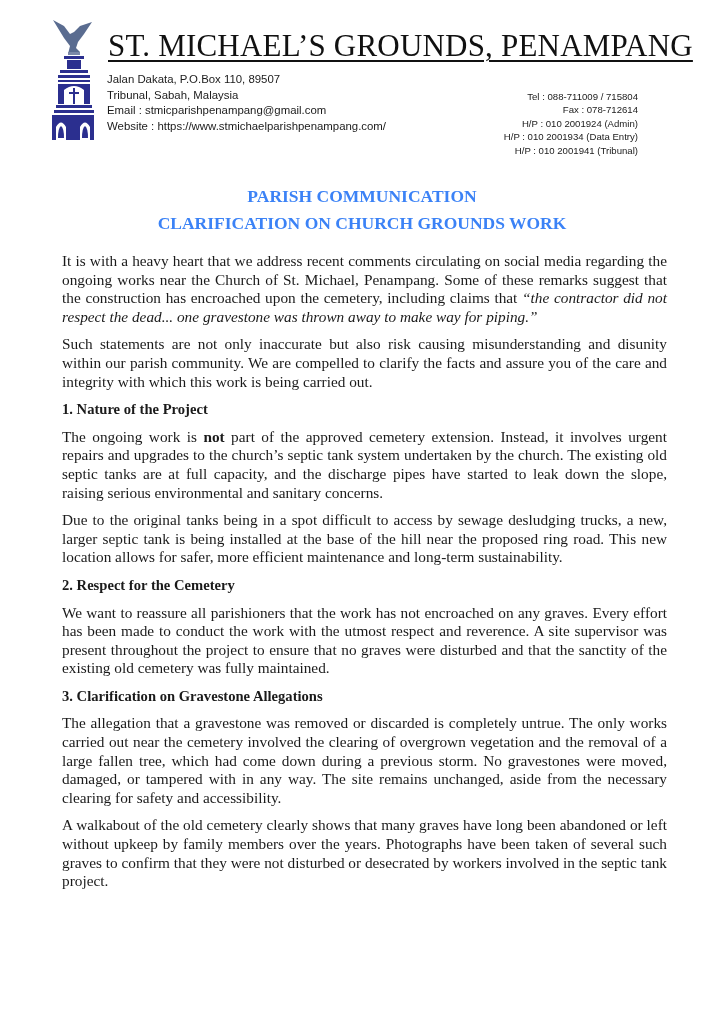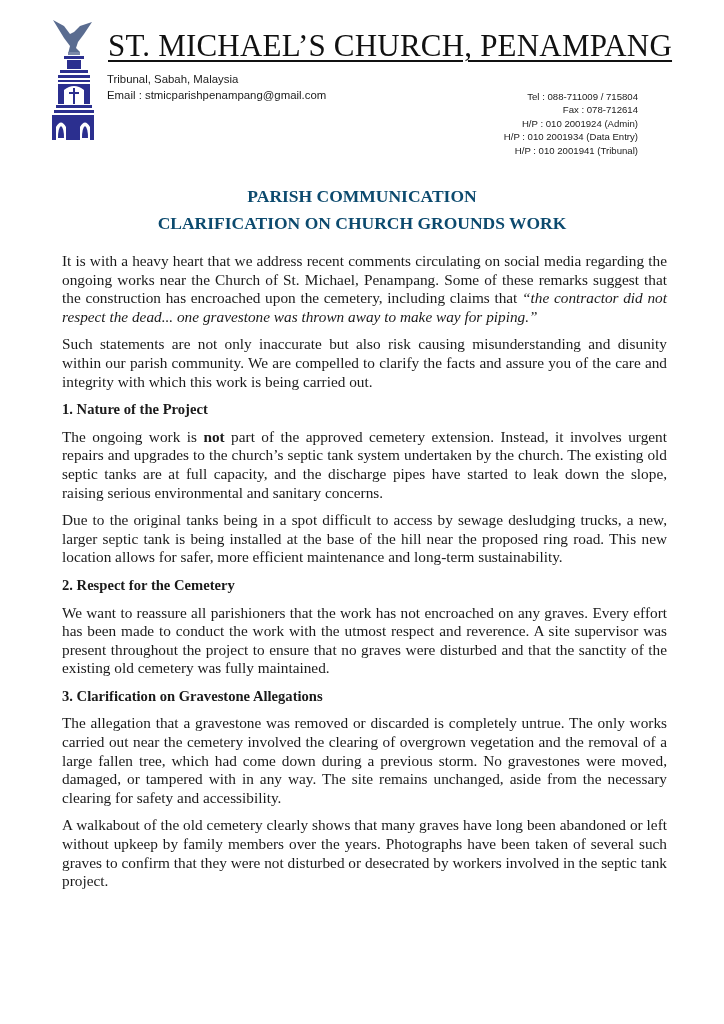--- a/index.html
+++ b/index.html
@@ -8,21 +8,21 @@
   .logo { position: absolute; left: 50px; top: 12px; width: 46px; height: 128px; }
 
   .title { position: absolute; left: 108px; top: 28px; font-family: "Liberation Serif", serif; font-size: 31px; letter-spacing: 0.2px; color: #111; text-decoration: underline; text-decoration-thickness: 2px; text-underline-offset: 4px; white-space: nowrap; }
 
   .addr { position: absolute; left: 107px; top: 72px; font-family: "Liberation Sans", sans-serif; font-size: 11.4px; line-height: 15.5px; color: #1a1a1a; }
   .addr div { white-space: nowrap; }
 
   .contact { position: absolute; right: 86px; top: 74px; font-family: "Liberation Sans", sans-serif; font-size: 9.6px; line-height: 13.4px; color: #1a1a1a; text-align: right; margin-top: 16px; }
   .contact div { white-space: nowrap; }
 
-  .heading { position: absolute; left: 0; width: 724px; text-align: center; font-family: "Liberation Serif", serif; font-weight: bold; font-size: 17.5px; color: #0c4a6e; }
+  .heading { position: absolute; left: 0; width: 724px; text-align: center; font-family: "Liberation Serif", serif; font-weight: bold; font-size: 17.5px; color: #3b82f6; }
   .h1 { top: 186px; }
   .h2 { top: 213px; }
 
   .content { position: absolute; left: 62px; top: 252px; width: 605px; font-family: "Liberation Serif", serif; font-size: 15.3px; line-height: 18.6px; color: #1a1a1a; }
   .content p { margin: 0 0 9px 0; text-align: justify; }
   .content p.sec { font-weight: bold; font-size: 14.6px; margin-bottom: 9px; }
   .content p.greet { margin-bottom: 8px; }
   .content em { font-style: italic; }
 </style>
 </head>
@@ -48,25 +48,27 @@
     <rect x="6" y="93" width="36" height="3"></rect>
     <rect x="4" y="98" width="40" height="3"></rect>
 
     <path d="M2 103 H44 V128 H40 V115 Q35 106 30 115 V128 H16 V115 Q11 106 6 115 V128 H2 Z"></path>
     <rect x="21" y="110" width="4" height="18"></rect>
     <path d="M8 126 Q8 116 11 114 Q14 116 14 126 Z"></path>
     <path d="M32 126 Q32 116 35 114 Q38 116 38 126 Z"></path>
   </g>
 </svg>
 
-<div class="title">ST. MICHAEL’S CHURCH, PENAMPANG</div>
+<div class="title">ST. MICHAEL’S GROUNDS, PENAMPANG</div>
 
 <div class="addr">
+  <div>Jalan Dakata, P.O.Box 110, 89507</div>
   <div>Tribunal, Sabah, Malaysia</div>
   <div>Email  : stmicparishpenampang@gmail.com</div>
+  <div>Website : https://www.stmichaelparishpenampang.com/</div>
 </div>
 
 <div class="contact">
   <div>Tel :   088-711009 / 715804</div>
   <div>Fax   : 078-712614</div>
   <div>H/P : 010 2001924 (Admin)</div>
   <div>H/P : 010 2001934 (Data Entry)</div>
   <div>H/P : 010 2001941 (Tribunal)</div>
 </div>
 

